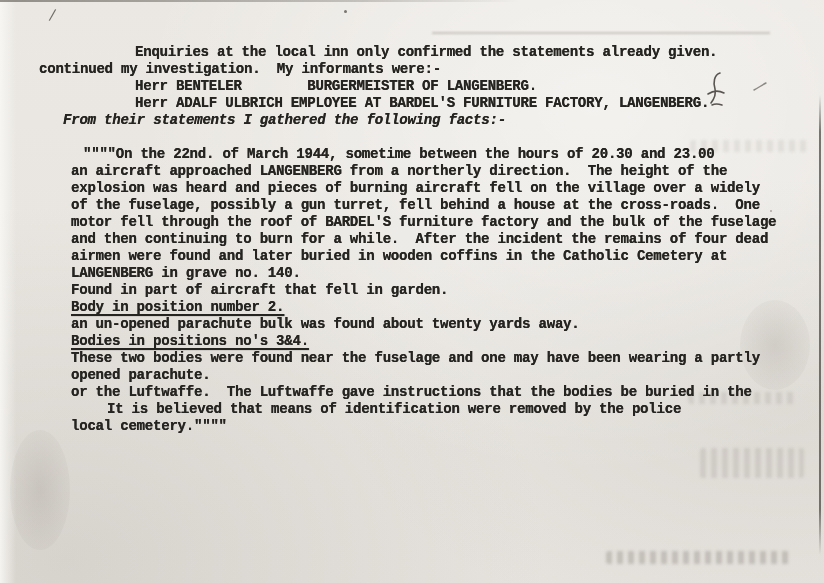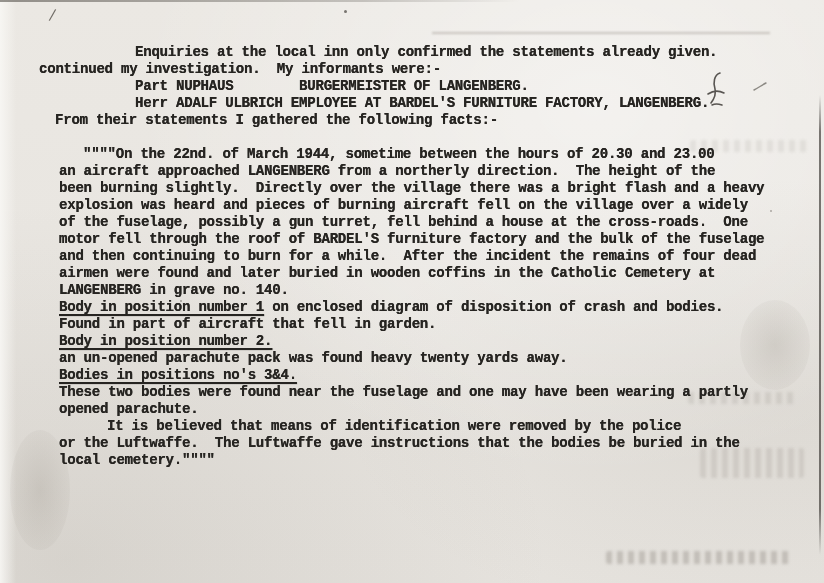--- a/index.html
+++ b/index.html
@@ -28,22 +28,22 @@
     font-weight: bold;
     font-size: 14px;
     line-height: 17px;
     height: 17px;
     color: #262421;
     text-shadow: 0 0 0.6px rgba(38,36,33,0.85), 0.3px 0.3px 0.4px rgba(38,36,33,0.35);
     letter-spacing: -0.2px;
   }
   .gap-before { margin-top: 17px; }
   .ind-n1 { margin-left: -16px; }
-  .ind-0  { margin-left: 4px; }
-  .ind-s  { margin-left: 0; }
+  .ind-0  { margin-left: 16px; }
+  .ind-s  { margin-left: 8px; font-style: italic; }
   .ind-q  { margin-left: 28px; }
   .ind-h  { margin-left: 40px; padding-left: 40px; }
   .ind-b  { margin-left: 52px; }
   .u {
     text-decoration: underline;
     text-decoration-thickness: 1.5px;
     text-underline-offset: 3px;
   }
   
   .artifact { position: absolute; pointer-events: none; }
@@ -114,37 +114,35 @@
   <div class="artifact ghost-band ghost-1"></div>
   <div class="artifact ghost-band ghost-2"></div>
   <div class="artifact ghost-band ghost-3"></div>
   <div class="artifact ghost-band ghost-4"></div>
   <div class="artifact blotch blotch-1"></div>
   <div class="artifact blotch blotch-2"></div>
 
   <div class="text-block" id="text-block">
       <div class="line ind-h"><span class="">Enquiries at the local inn only confirmed the statements already given.</span></div>
       <div class="line ind-n1"><span class="">continued my investigation.  My informants were:-</span></div>
-      <div class="line ind-h"><span class="">Part NUPHAUS        BURGERMEISTER OF LANGENBERG.</span></div>
+      <div class="line ind-h"><span class="">Herr BENTELER        BURGERMEISTER OF LANGENBERG.</span></div>
       <div class="line ind-h"><span class="">Herr ADALF ULBRICH EMPLOYEE AT BARDEL'S FURNITURE FACTORY, LANGENBERG.</span></div>
       <div class="line ind-s"><span class="">From their statements I gathered the following facts:-</span></div>
       <div class="line ind-q gap-before"><span class="">""""On the 22nd. of March 1944, sometime between the hours of 20.30 and 23.00</span></div>
       <div class="line ind-0"><span class="">an aircraft approached LANGENBERG from a northerly direction.  The height of the</span></div>
-      <div class="line ind-0"><span class="">been burning slightly.  Directly over the village there was a bright flash and a heavy</span></div>
       <div class="line ind-0"><span class="">explosion was heard and pieces of burning aircraft fell on the village over a widely</span></div>
       <div class="line ind-0"><span class="">of the fuselage, possibly a gun turret, fell behind a house at the cross-roads.  One</span></div>
       <div class="line ind-0"><span class="">motor fell through the roof of BARDEL'S furniture factory and the bulk of the fuselage</span></div>
       <div class="line ind-0"><span class="">and then continuing to burn for a while.  After the incident the remains of four dead</span></div>
       <div class="line ind-0"><span class="">airmen were found and later buried in wooden coffins in the Catholic Cemetery at</span></div>
       <div class="line ind-0"><span class="">LANGENBERG in grave no. 140.</span></div>
-      <div class="line ind-0"><span class="u">Body in position number 1</span><span class=""> on enclosed diagram of disposition of crash and bodies.</span></div>
       <div class="line ind-0"><span class="">Found in part of aircraft that fell in garden.</span></div>
       <div class="line ind-0"><span class="u">Body in position number 2.</span></div>
-      <div class="line ind-0"><span class="">an un-opened parachute pack was found heavy twenty yards away.</span></div>
+      <div class="line ind-0"><span class="">an un-opened parachute bulk was found about twenty yards away.</span></div>
       <div class="line ind-0"><span class="u">Bodies in positions no's 3&amp;4.</span></div>
       <div class="line ind-0"><span class="">These two bodies were found near the fuselage and one may have been wearing a partly</span></div>
       <div class="line ind-0"><span class="">opened parachute.</span></div>
+      <div class="line ind-0"><span class="">or the Luftwaffe.  The Luftwaffe gave instructions that the bodies be buried in the</span></div>
       <div class="line ind-b"><span class="">It is believed that means of identification were removed by the police</span></div>
-      <div class="line ind-0"><span class="">or the Luftwaffe.  The Luftwaffe gave instructions that the bodies be buried in the</span></div>
       <div class="line ind-0"><span class="">local cemetery.""""</span></div>
     </div>
 
 </div>
 
 </body></html>

